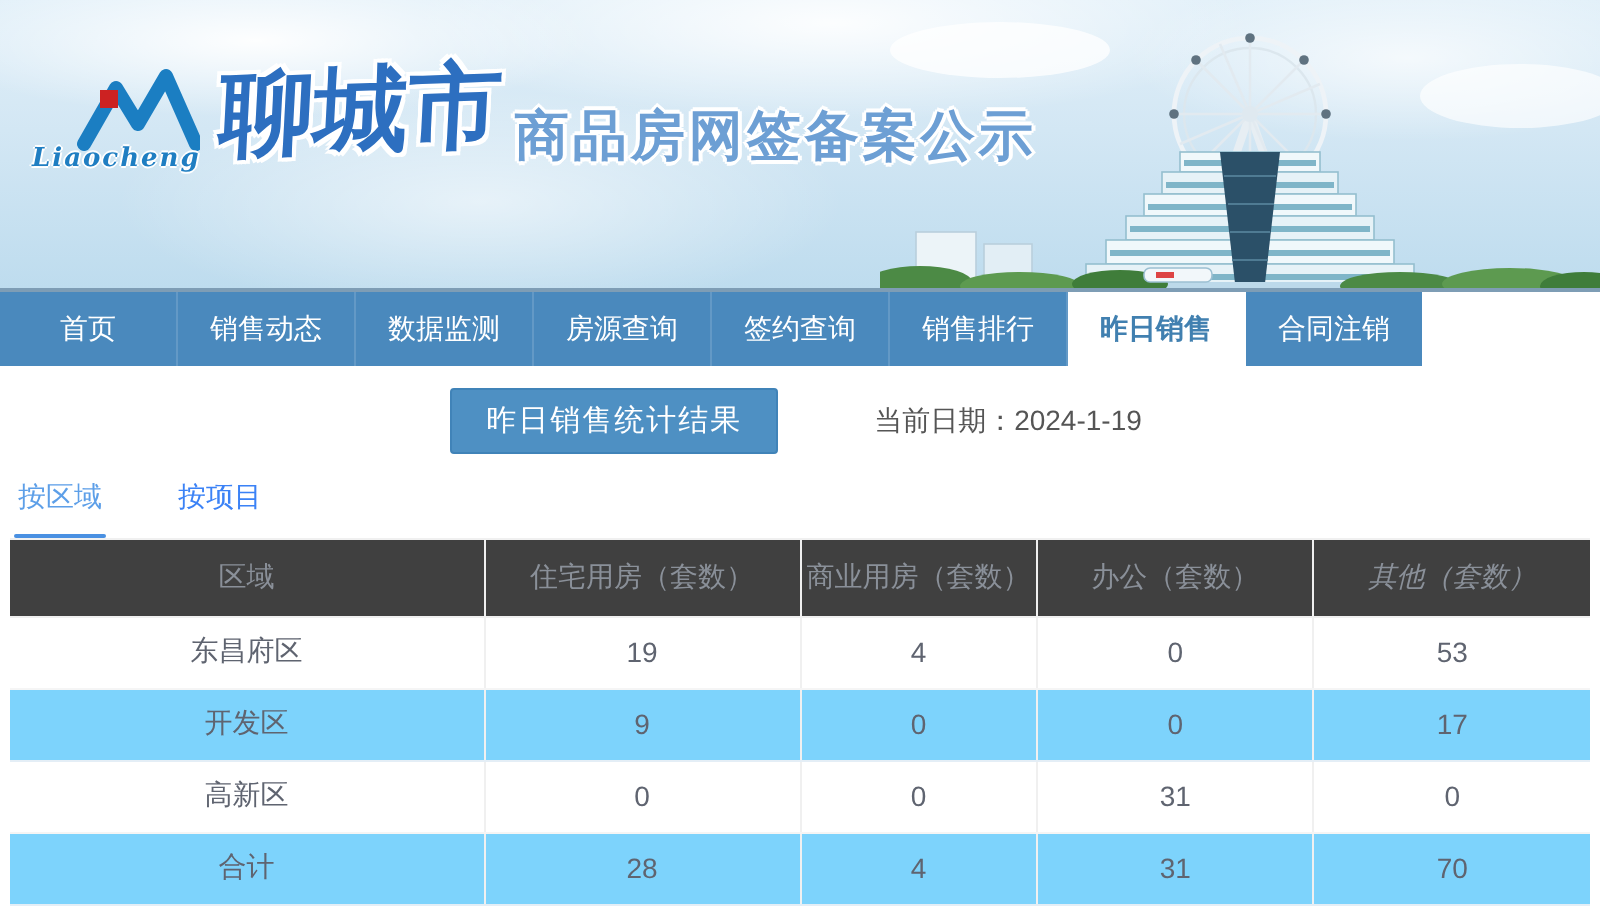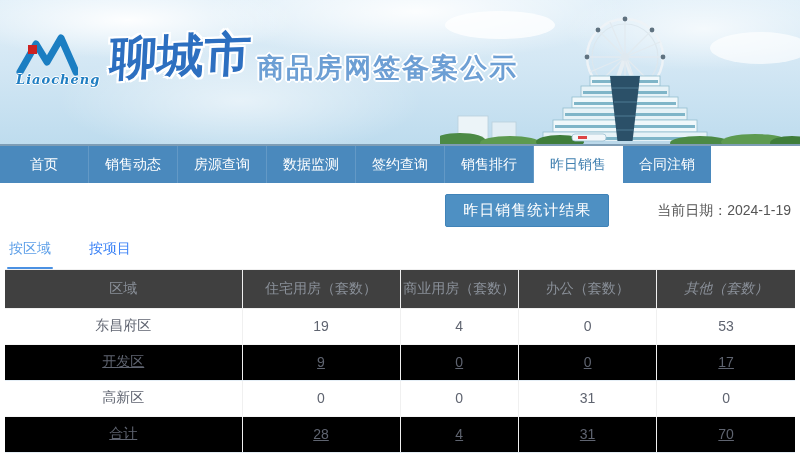--- a/index.html
+++ b/index.html
@@ -12,21 +12,21 @@
     border-bottom:2px solid #7e9db5;
     background:
       radial-gradient(ellipse 240px 55px at 16% 14%, rgba(255,255,255,.95), rgba(255,255,255,0) 70%),
       radial-gradient(ellipse 300px 70px at 52% 8%,  rgba(255,255,255,.9),  rgba(255,255,255,0) 70%),
       radial-gradient(ellipse 260px 80px at 30% 70%, rgba(255,255,255,.55), rgba(255,255,255,0) 70%),
       radial-gradient(ellipse 200px 60px at 88% 20%, rgba(255,255,255,.7),  rgba(255,255,255,0) 70%),
       linear-gradient(180deg, #e2f0f9 0%, #d3e7f4 45%, #bedcee 100%);
   }
   .scene { position:absolute; right:0; top:0; }
   .brand { position:absolute; left:16px; top:26px; display:flex; align-items:flex-start; }
-  .logo-box { display:flex; flex-direction:column; align-items:flex-start; margin-top:6px; }
+  .logo-box { display:flex; flex-direction:column; align-items:flex-end; margin-top:6px; }
   .logo-script {
     font-family:"DejaVu Serif", serif; font-style:italic; font-weight:bold;
     font-size:13px; color:#1f7ec2; margin-top:-4px; letter-spacing:1px;
     text-shadow:-1px 0 #fff,1px 0 #fff,0 -1px #fff,0 1px #fff;
   }
   .site-name {
     font-family:"DejaVu Serif", serif; font-weight:bold; font-size:47px; line-height:1;
     color:#2d6fc0; margin:6px 0 0 10px; transform:skew(-5deg) rotate(-2deg);
     text-shadow:-2px 0 #fff,2px 0 #fff,0 -2px #fff,0 2px #fff,-2px -2px #fff,2px 2px #fff,-2px 2px #fff,2px -2px #fff;
   }
@@ -36,25 +36,25 @@
     text-shadow:-2px 0 #fff,2px 0 #fff,0 -2px #fff,0 2px #fff,-1px -1px #fff,1px 1px #fff,-1px 1px #fff,1px -1px #fff;
   }
 
   
   .nav { display:flex; width:711px; height:37px; background:#4a89bd; }
   .nav-item {
     flex:1; text-align:center; line-height:37px; font-size:14px; color:#fff;
     cursor:pointer; border-right:1px solid rgba(255,255,255,.14); white-space:nowrap;
   }
   .nav-item:last-child { border-right:none;border-radius:18px; }
-  .nav-item.active { background:#fff; color:#4180b0; }
+  .nav-item.active { background:#fff; color:#4180b0;font-weight:bold; }
 
   
   .content { padding:0 5px; }
-  .content-head { display:flex; align-items:center; justify-content:flex-end; height:47px; padding-top:8px;gap:48px; }
+  .content-head { display:flex; align-items:center; justify-content:center; height:47px; padding-top:8px;gap:48px; }
   .badge {
     background:#4e90c3; color:#fff; font-size:15px; padding:6px 17px;
     border:1px solid #4083b8; border-radius:2px; letter-spacing:1px;
   }
   .date { font-size:14px; color:#555; padding-right:4px; }
 
   
   .tabs { display:flex; align-items:flex-end; height:40px; border-bottom:1px solid #f0f0f0; padding-left:2px;text-align:right; }
   .tab {
     font-size:14px; color:#3b82f6; margin-right:34px; padding:8px 2px 11px; cursor:pointer; position:relative;
@@ -69,21 +69,21 @@
   th {
     background:#404040; color:#8a9099; font-weight:normal; font-size:14px; height:38px;
     border-right:1px solid #f0f0f0; border-bottom:1px solid #f0f0f0;
   }
   th:last-child { border-right:none;font-style:italic; }
   td {
     text-align:center; font-size:14px; color:#5f6470; height:36px;
     border-right:1px solid #f0f0f0; border-bottom:1px solid #f5f5f5;
   }
   td:last-child { border-right:none; }
-  tr.alt td { background:#000000; border-bottom-color:#e4eef6;text-decoration:underline; }
+  tr.alt td { background:#7dd3fc; border-bottom-color:#e4eef6; }
 </style>
 </head>
 <body>
 
 <div class="screen">
 
   <div class="banner">
     <svg class="scene" width="360" height="146" viewBox="0 0 360 146">
 
       <ellipse cx="60" cy="25" rx="55" ry="14" fill="rgba(255,255,255,0.75)"></ellipse>
@@ -175,22 +175,22 @@
         <div class="logo-script">Liaocheng</div>
       </div>
       <div class="site-name">聊城市</div>
       <div class="site-title">商品房网签备案公示</div>
     </div>
   </div>
 
   <div class="nav" id="nav">
       <div class="nav-item">首页</div>
       <div class="nav-item">销售动态</div>
+      <div class="nav-item">数据监测</div>
       <div class="nav-item">房源查询</div>
-      <div class="nav-item">数据监测</div>
       <div class="nav-item">签约查询</div>
       <div class="nav-item">销售排行</div>
       <div class="nav-item active">昨日销售</div>
       <div class="nav-item">合同注销</div>
     </div>
 
   <div class="content">
     <div class="content-head">
       <div class="badge">昨日销售统计结果</div>
       <div class="date"><span>当前日期：</span><span>2024-1-19</span></div>

